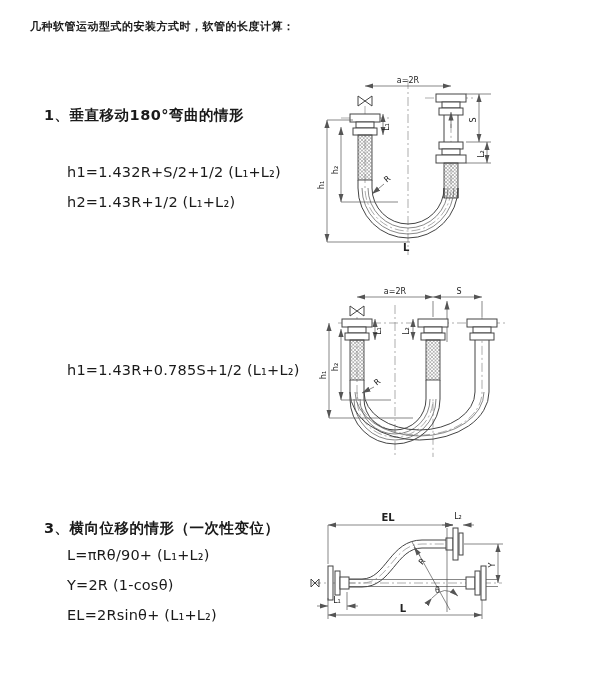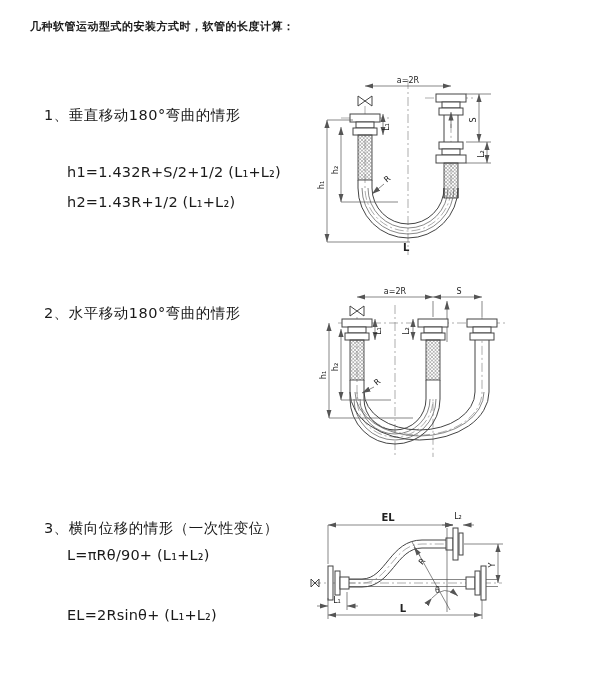--- a/index.html
+++ b/index.html
@@ -1,21 +1,21 @@
 <!DOCTYPE html>
 <html><head>
 <meta charset="utf-8">
 <style>
   html,body{margin:0;padding:0}
   body{width:600px;height:675px;position:relative;background:#ffffff;
        font-family:"DejaVu Sans","Liberation Sans",sans-serif;color:#1a1a1a;overflow:hidden}
   .title{position:absolute;left:30px;top:19px;font-size:11px;font-weight:bold;letter-spacing:.5px}
   .sec{position:absolute;left:0;width:330px;height:125px}
   #sec1{top:106px}#sec2{top:304px}#sec3{top:519px}
-  .heading{position:absolute;left:44px;top:0;font-size:14.5px;font-weight:normal;letter-spacing:.5px}
+  .heading{position:absolute;left:44px;top:0;font-size:14.5px;font-weight:bold;letter-spacing:.5px}
   .f{position:absolute;left:67px;font-size:14.5px;white-space:pre;letter-spacing:.2px}
   .f0{top:28px}.f1{top:58px}.f2{top:88px}
   svg{position:absolute;overflow:visible}
   #d1{left:313px;top:70px}
   #d2{left:313px;top:287px}
   #d3{left:300px;top:498px}
   svg text{font-family:"DejaVu Sans",sans-serif;fill:#222;font-size:8px}
   .obj{fill:none;stroke:#444;stroke-width:1}
   .fl{fill:#fff;stroke:#444;stroke-width:1}
   .dim{fill:none;stroke:#555;stroke-width:.7}
@@ -27,26 +27,27 @@
 
 <div class="title">几种软管运动型式的安装方式时，软管的长度计算：</div>
 
 <div class="sec" id="sec1">
   <div class="heading">1、垂直移动180°弯曲的情形</div>
   <div class="f f1">h1=1.432R+S/2+1/2 (L₁+L₂)</div>
   <div class="f f2">h2=1.43R+1/2 (L₁+L₂)</div>
 </div>
 
 <div class="sec" id="sec2">
-  <div class="heading">2、水平移动180°弯曲的情形</div>
+  <div class="f f1">h1=1.43R+0.785S+1/2 (L₁+L₂)</div>
 </div>
 
 <div class="sec" id="sec3">
   <div class="heading">3、横向位移的情形（一次性变位）</div>
   <div class="f f0">L=πRθ/90+ (L₁+L₂)</div>
+  <div class="f f1">Y=2R (1-cosθ)</div>
   <div class="f f2">EL=2Rsinθ+ (L₁+L₂)</div>
 </div>
 
 <svg id="d1" width="215" height="190" viewBox="0 0 215 190">
   <defs>
     <marker id="m1e" markerWidth="9" markerHeight="7" refX="8.5" refY="3" orient="auto" markerUnits="userSpaceOnUse">
         <path d="M0,.4 L8.5,3 L0,5.6 Z" fill="#555"></path>
       </marker>
     <marker id="m1s" markerWidth="9" markerHeight="7" refX=".5" refY="3" orient="auto" markerUnits="userSpaceOnUse">
         <path d="M8.5,.4 L.5,3 L8.5,5.6 Z" fill="#555"></path>

